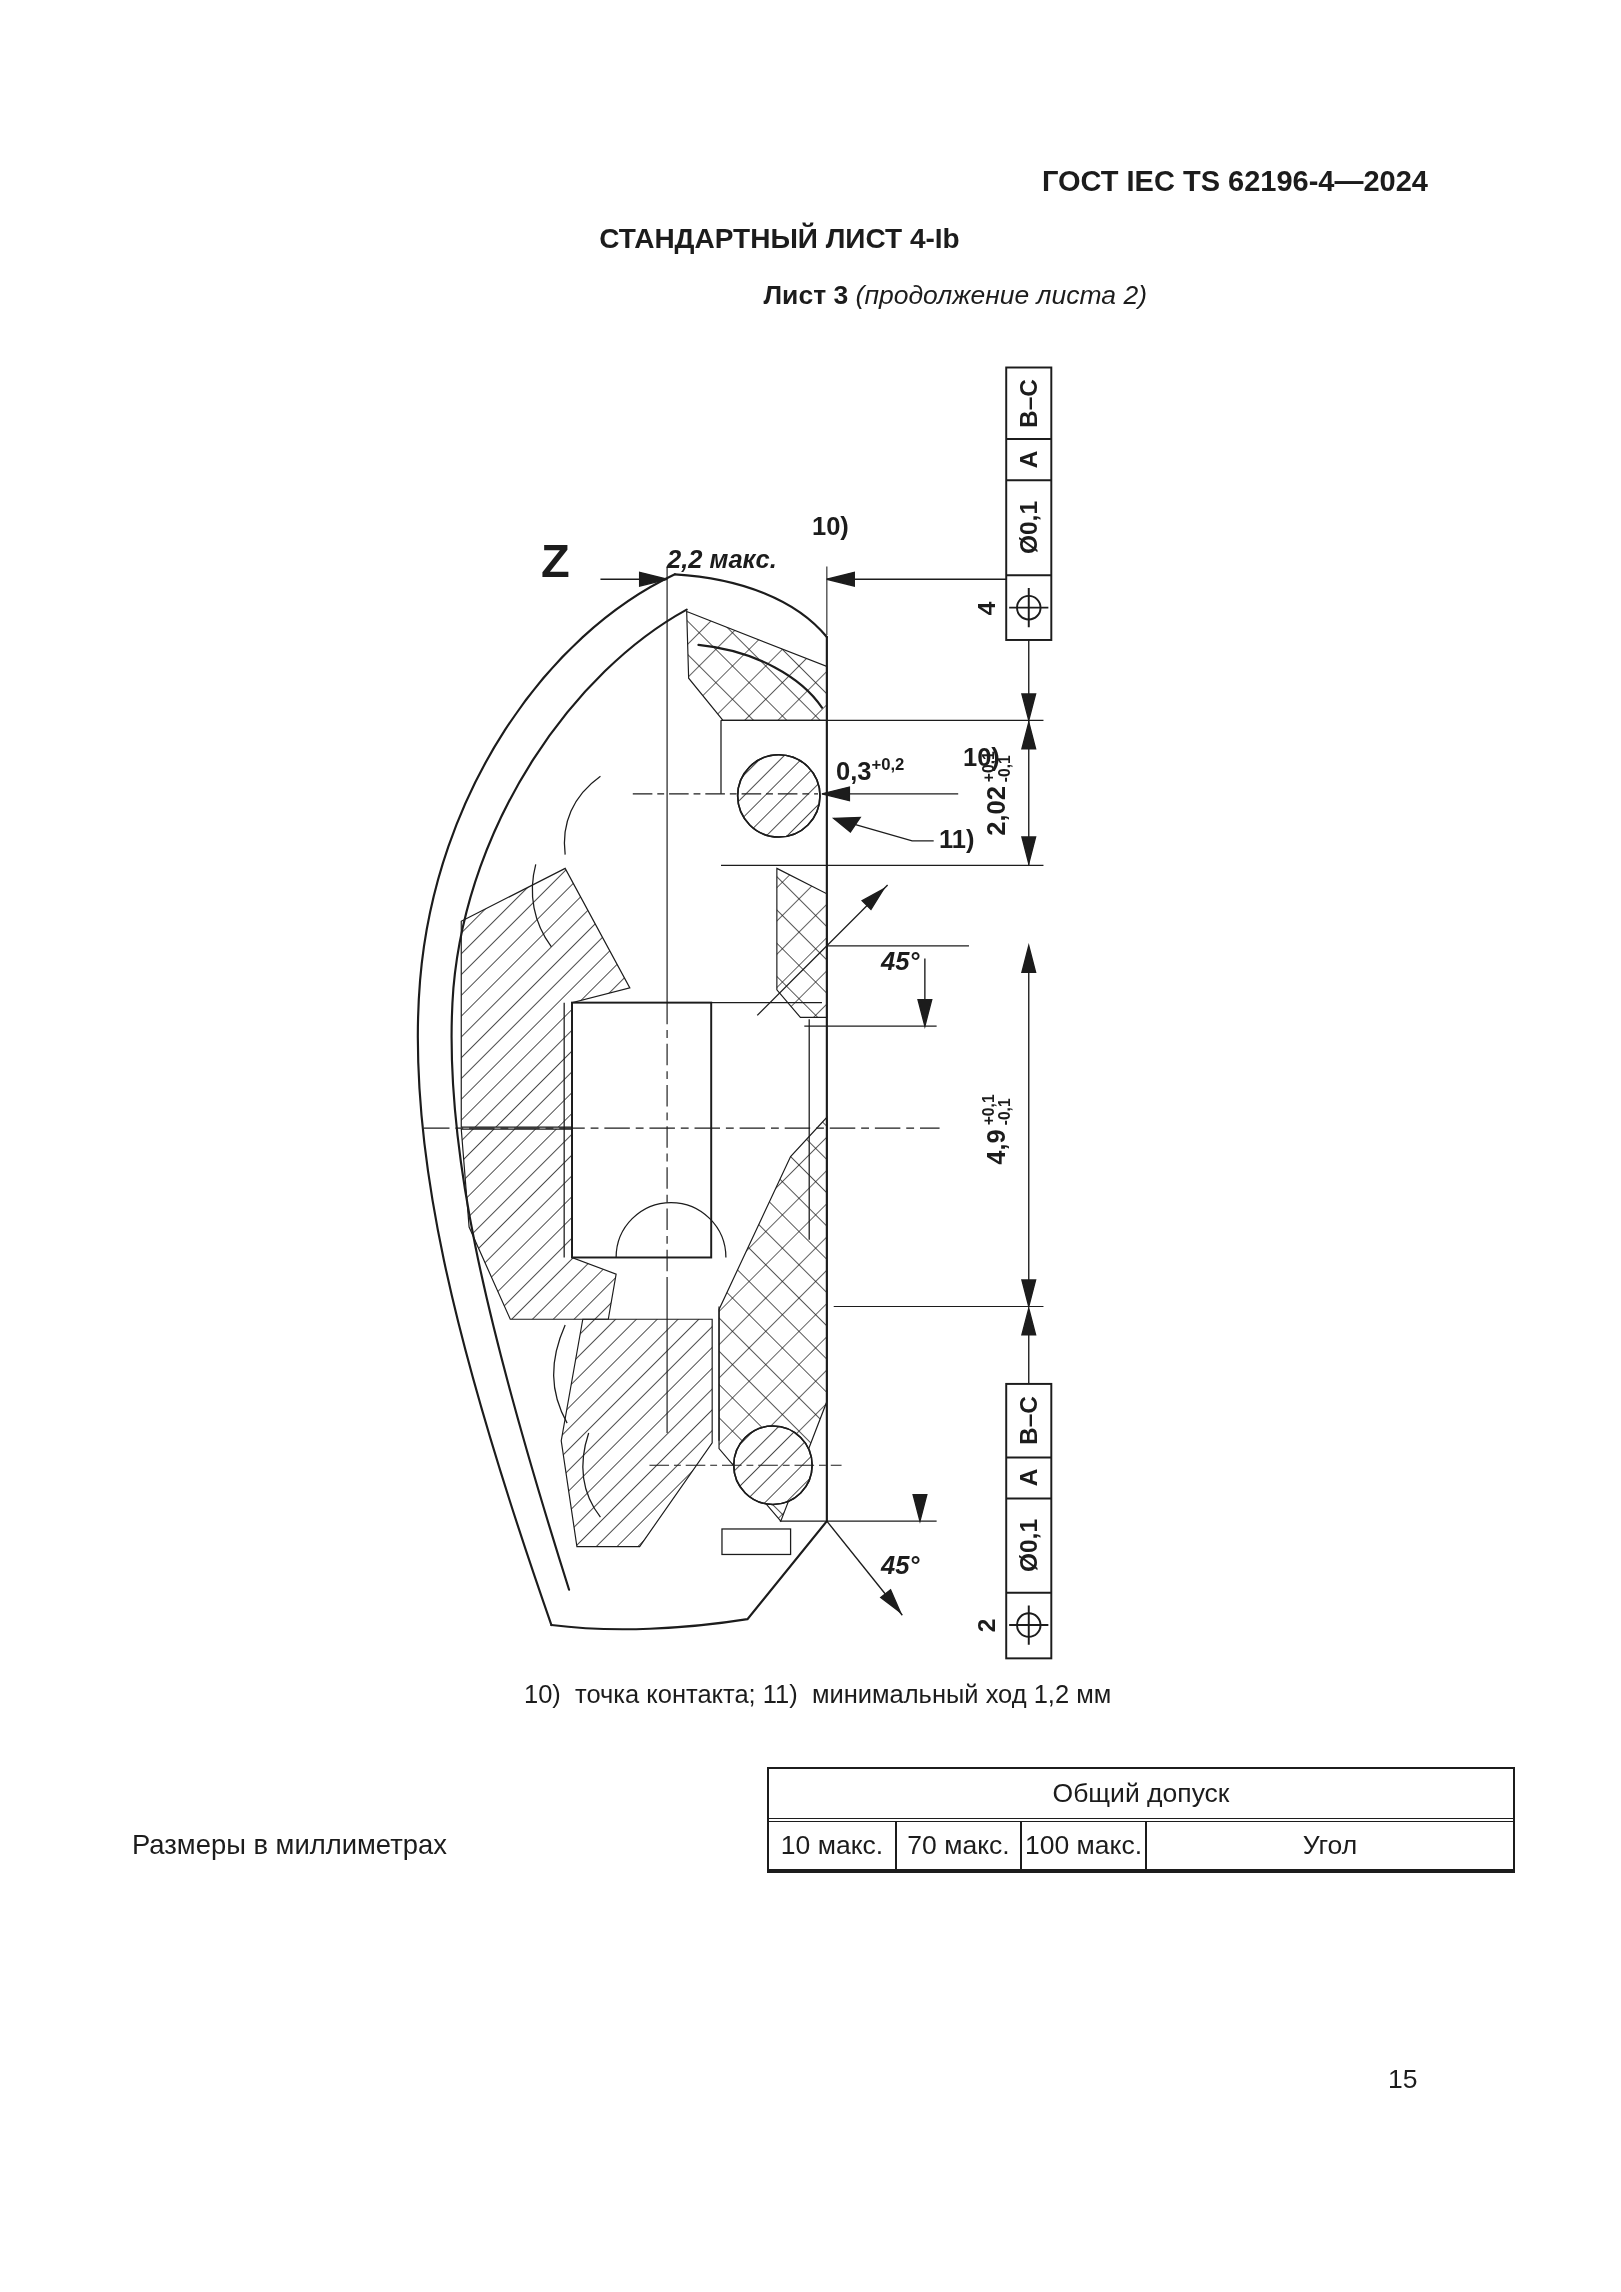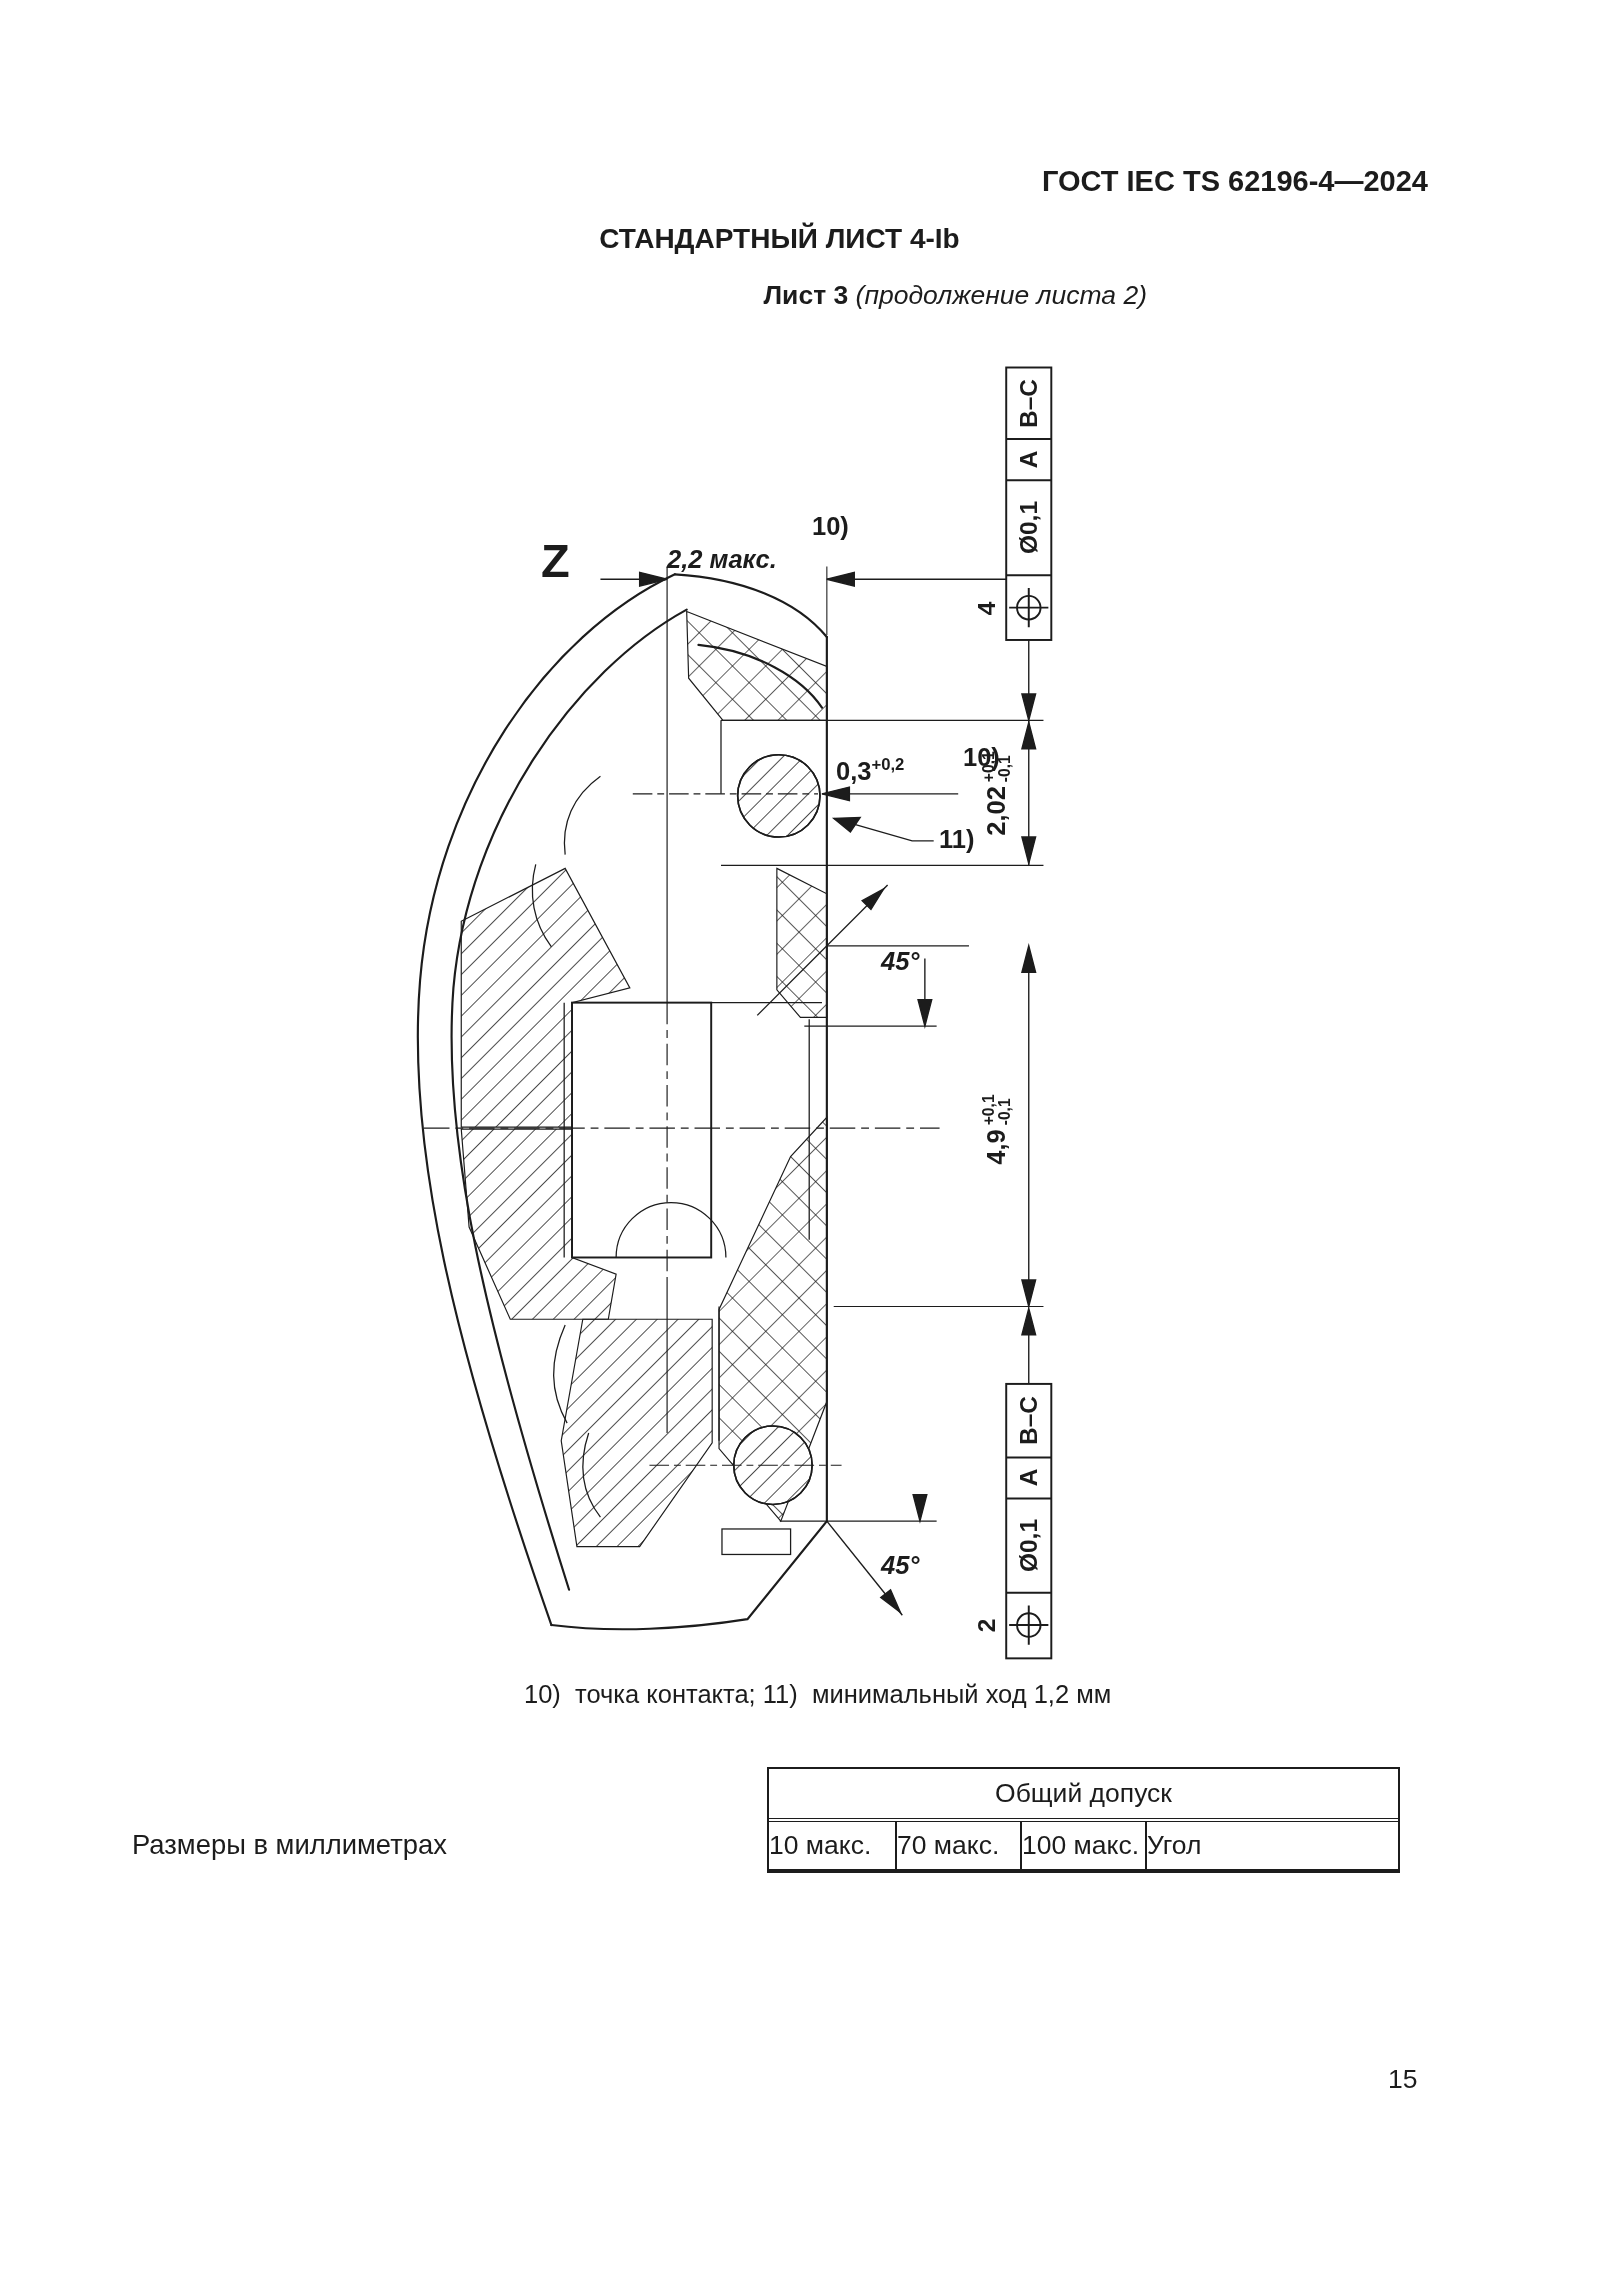--- a/index.html
+++ b/index.html
@@ -22,25 +22,25 @@
   .view-z{left:541px;top:533px;font-size:47px;font-weight:bold;}
   .rot{transform:rotate(-90deg);}
   .dim-vert{display:flex;align-items:center;justify-content:center;white-space:nowrap;}
   .tolcol{display:inline-flex;flex-direction:column;font-size:15.7px;line-height:15.7px;margin-left:3.9px;font-weight:bold;}
   .fcf-text{font-size:24.5px;font-weight:bold;display:flex;align-items:center;justify-content:center;}
   
   .footnote{left:524px;top:1680px;font-size:25.5px;white-space:pre;}
   .dims-note{left:132px;top:1829px;font-size:27.4px;}
   .page-num{left:1388px;top:2064px;font-size:26.5px;}
   
-  .tol-table{left:767px;top:1767px;width:633px;border:2.9px solid #1c1c1c;box-sizing:border-box;}
+  .tol-table{left:767px;top:1767px;width:748px;border:2.9px solid #1c1c1c;box-sizing:border-box;}
   .tt-title{height:49px;line-height:49px;text-align:center;font-size:26.5px;border-bottom:4.9px double #1c1c1c;}
   .tt-row{display:flex;}
   .tt-row.hdr .tt-cell{border-bottom:2.9px solid #1c1c1c;}
-  .tt-cell{box-sizing:border-box;height:49px;line-height:46px;text-align:left;font-size:26.5px;border-left:2.9px solid #1c1c1c;}
+  .tt-cell{box-sizing:border-box;height:49px;line-height:46px;text-align:center;font-size:26.5px;border-left:2.9px solid #1c1c1c;}
   .tt-cell:first-child{border-left:none;}
   .c1{width:126px;} .c2{width:125px;} .c3{width:125px;} .c4{flex:1;}
 </style>
 </head>
 <body>
 
 <div class="abs doc-header">ГОСТ IEC TS 62196-4—2024</div>
 <div class="abs doc-title">СТАНДАРТНЫЙ ЛИСТ 4-Ib</div>
 <div class="abs doc-subtitle">
   <span class="b">Лист 3</span>

